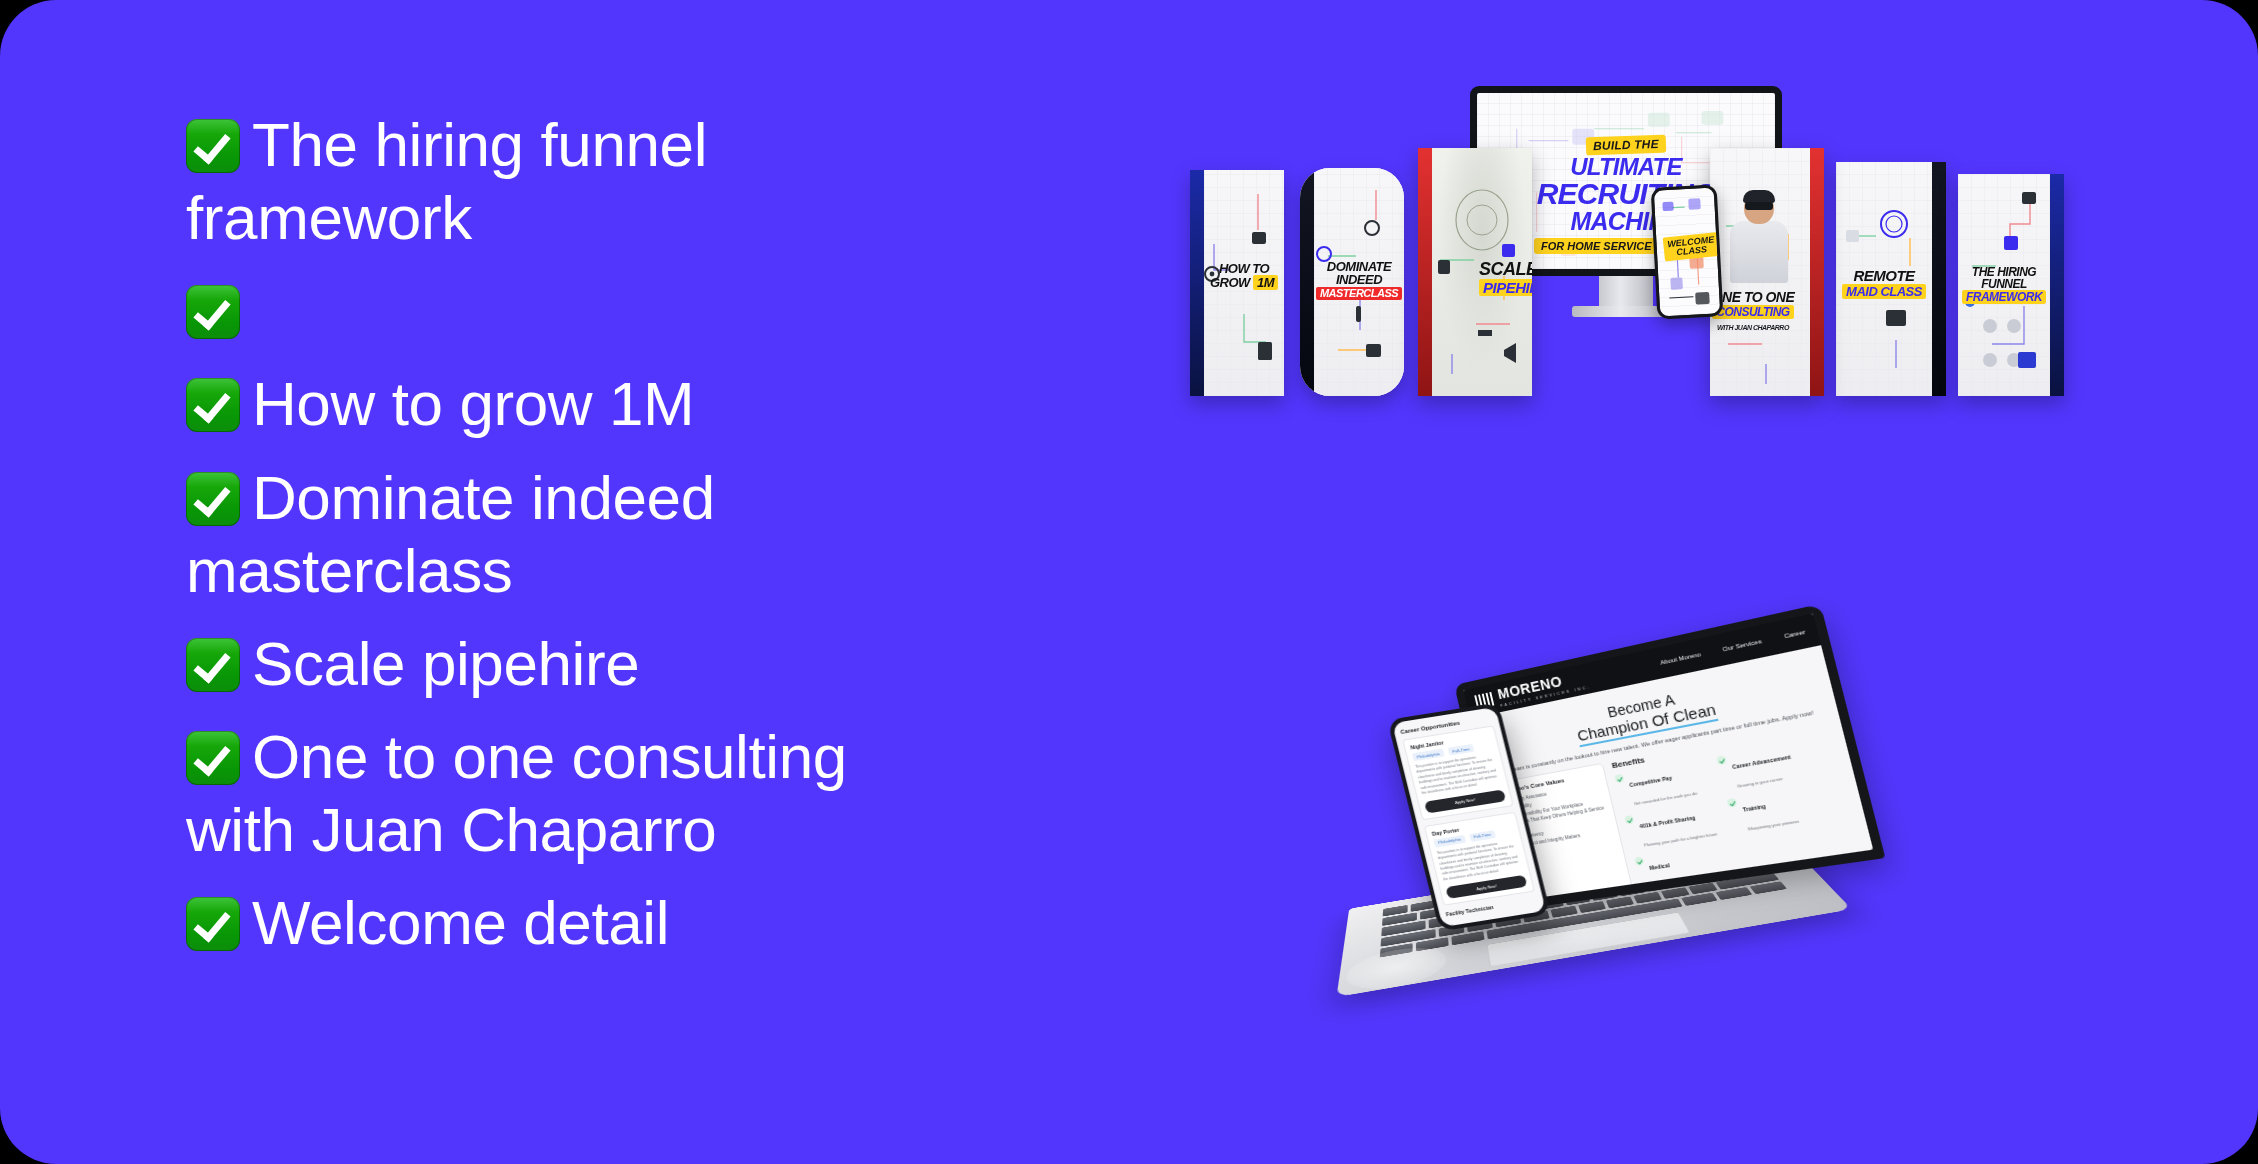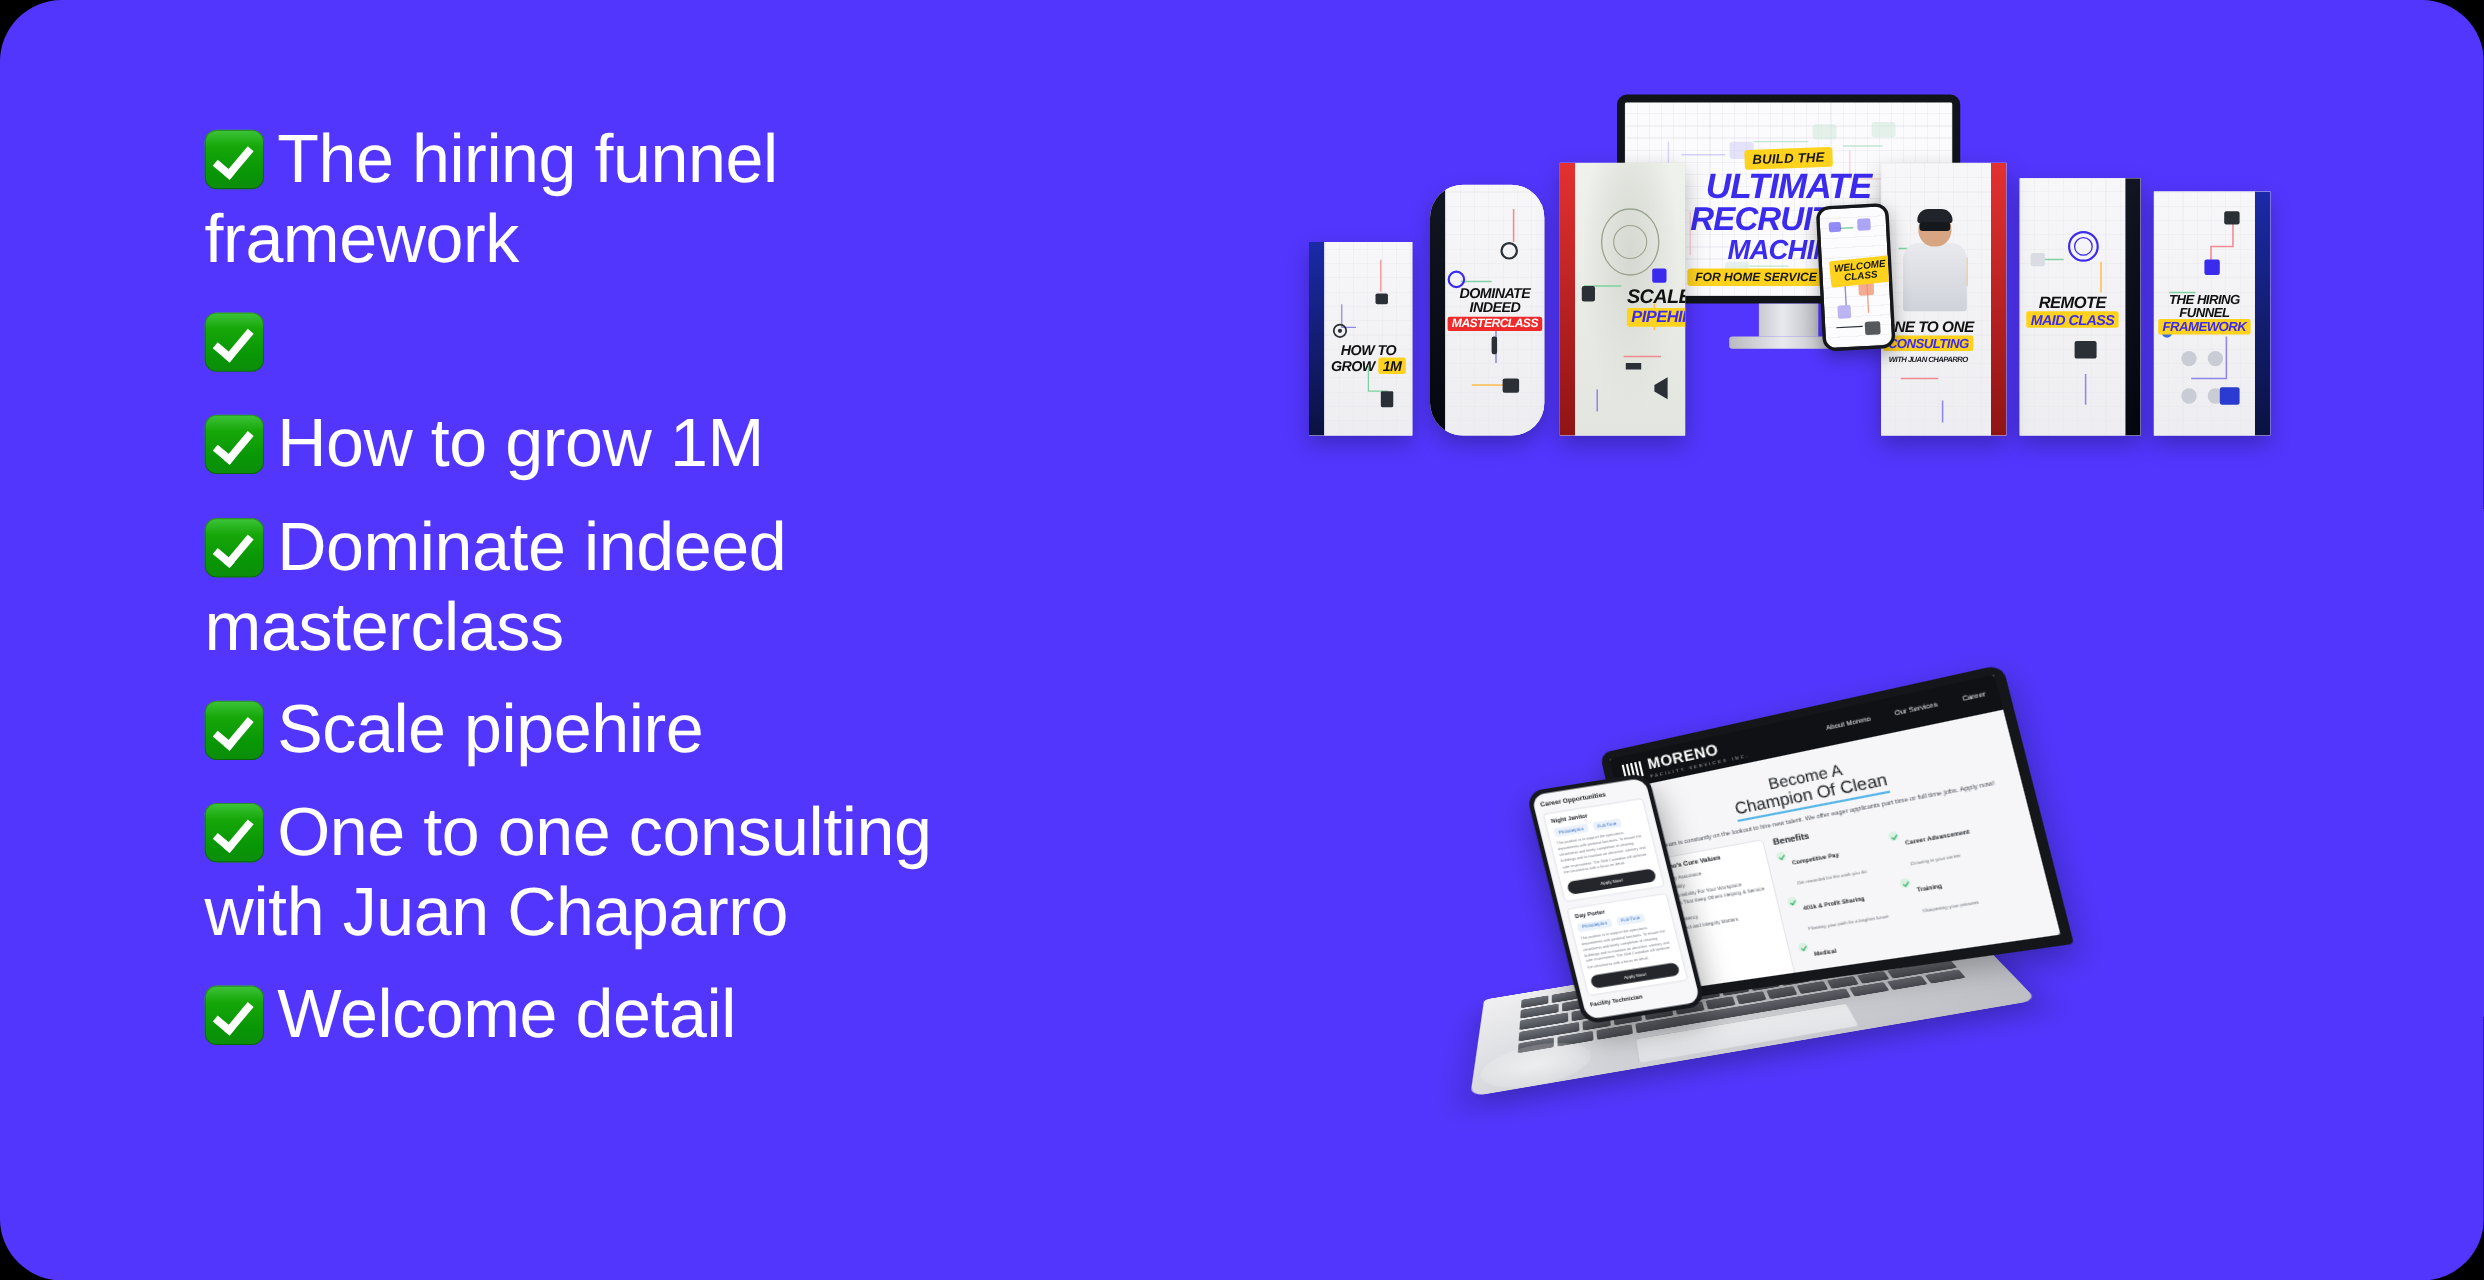--- a/index.html
+++ b/index.html
@@ -182,21 +182,21 @@
     transform: rotate(-2deg);
   }
   .mon-big {
     color: #3B2BEE;
     font-weight: 800;
     font-style: italic;
     letter-spacing: -0.8px;
     line-height: 0.92;
     margin-top: 2px;
   }
-  .mon-l1 { font-size: 32px; }
+  .mon-l1 { font-size: 24px; }
   .mon-l2 { font-size: 30px; }
   .mon-l3 { font-size: 25px; }
   .mon-sub {
     display: inline-block;
     margin-top: 5px;
     background: #FFD21E;
     color: #171717;
     font-weight: 800;
     font-style: italic;
     font-size: 11px;
@@ -542,21 +542,21 @@
             <div class="mon-big mon-l2">RECRUITING</div>
             <div class="mon-big mon-l3">MACHINE</div>
             <div class="mon-sub">FOR HOME SERVICE BUSINESS</div>
           </div>
         </div>
       </div>
       <div class="neck"></div>
       <div class="foot"></div>
     </div>
 
-    <div class="box" style="left:0px;width:94px;height:176px;box-shadow:0 8px 18px rgba(0,0,0,.26);">
+    <div class="box" style="left:0px;width:94px;height:226px;box-shadow:0 8px 18px rgba(0,0,0,.26);">
       <div class="spine" style="left:0;background:linear-gradient(180deg,#1b2aa8,#0a1240);"></div>
       <div class="face" style="left:14px;">
         <div class="blur-photo"></div>
         <svg class="doodle" style="inset:0;width:100%;height:100%;" viewBox="0 0 80 218">
           <path d="M54 20 V56" stroke="#f08a90" stroke-width="1.4" fill="none"></path>
           <path d="M10 70 V96 H26" stroke="#8f86ea" stroke-width="1.4" fill="none"></path>
           <path d="M40 140 V168 H62" stroke="#7fd1a2" stroke-width="1.4" fill="none"></path>
           <rect x="48" y="58" width="14" height="12" rx="2" fill="#2b2f36"></rect>
           <circle cx="8" cy="100" r="7" fill="none" stroke="#2b2f36" stroke-width="2"></circle>
           <circle cx="8" cy="100" r="2.4" fill="#2b2f36"></circle>

